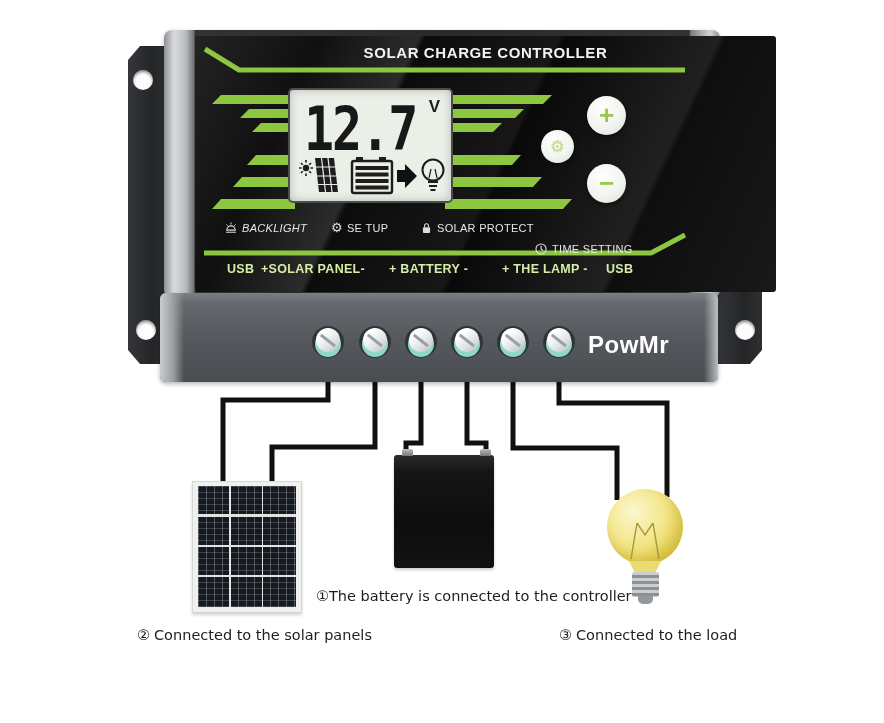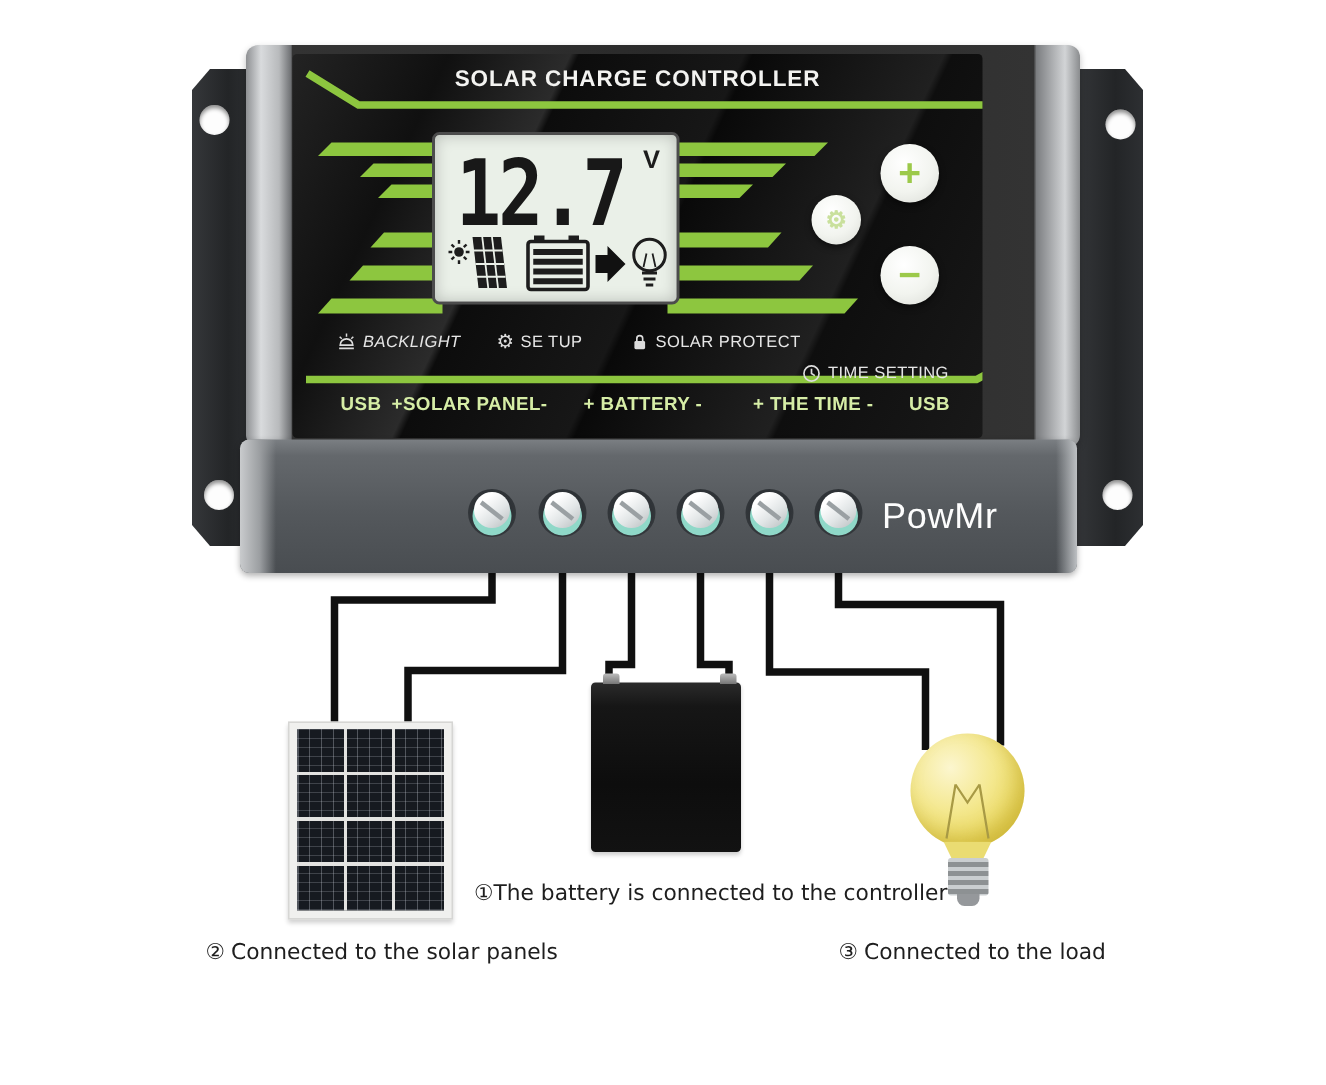--- a/index.html
+++ b/index.html
@@ -12,21 +12,21 @@
   
   .tab { position:absolute; top:46px; height:318px; background:linear-gradient(90deg,#35373a,#232527 60%,#2d2f32); }
   .tab-left  { left:128px; width:40px; clip-path:polygon(12px 0,100% 0,100% 100%,12px 100%,0 calc(100% - 14px),0 14px); }
   .tab-right { left:716px; width:46px; clip-path:polygon(0 0,calc(100% - 12px) 0,100% 14px,100% calc(100% - 14px),calc(100% - 12px) 100%,0 100%); }
   .hole { position:absolute; width:20px; height:20px; border-radius:50%; background:#fdfdfd; box-shadow:inset 0 2px 3px rgba(0,0,0,.45); }
 
   
   .frame { position:absolute; left:164px; top:30px; width:556px; height:268px; border-radius:8px;
     background:linear-gradient(90deg,#8e9093 0,#d9dbdd 10px,#b8babc 22px,#6e7073 30px,#333 31px,#2a2a2a 50%,#333 calc(100% - 31px),#7c7e81 calc(100% - 29px),#d2d4d6 calc(100% - 10px),#8a8c8e 100%);
     box-shadow:0 2px 5px rgba(0,0,0,.25); }
-  .face { position:absolute; left:31px; top:6px; width:460px; height:256px; border-radius:3px; overflow:hidden;
+  .face { position:absolute; left:31px; top:6px; width:581px; height:256px; border-radius:3px; overflow:hidden;
     background:linear-gradient(115deg,#232323 0%,#101010 18%,#2b2b2b 32%,#0c0c0c 33%,#171717 52%,#090909 53%,#202020 75%,#0e0e0e 76%,#191919 100%); }
   .deco { position:absolute; left:0; top:0; width:495px; height:256px; }
   .ctitle { position:absolute; left:0; top:8px; width:100%; text-align:center;
     color:#f3f3f1; font-size:15px; font-weight:700; letter-spacing:.6px; }
 
   
   .lcd { position:absolute; left:93px; top:52px; width:165px; height:115px; background:#eaf0e8;
     border:2px solid #4c4c4c; border-radius:5px; box-shadow:inset 0 0 10px rgba(0,0,0,.22); }
   .lcd-value { position:absolute; left:14px; top:4px; font-family:"DejaVu Sans Mono", monospace;
     font-weight:700; font-size:50px; letter-spacing:-2px; color:#181818;
@@ -62,21 +62,21 @@
     border-radius:6px 0 0 6px; background:linear-gradient(90deg,#c9cbcd,#9b9ea1 55%,rgba(155,158,161,0)); }
   .tblock::after { content:""; position:absolute; right:0; top:0; bottom:0; width:14px;
     border-radius:0 6px 6px 0; background:linear-gradient(270deg,#bdc0c3,rgba(189,192,195,0)); }
   .screw { position:absolute; top:33px; width:32px; height:32px; border-radius:50%;
     background:radial-gradient(circle at 50% 45%,#2e3236 55%,#3d4145 100%); }
   .screw .ring { position:absolute; left:3px; top:5px; width:26px; height:26px; border-radius:50%; background:#8fd8c8; }
   .screw .cap { position:absolute; left:4px; top:2px; width:24px; height:24px; border-radius:50%;
     background:linear-gradient(140deg,#ffffff 25%,#e2e6e7 60%,#b8bdbf 100%); }
   .screw .slot { position:absolute; left:3px; top:11px; width:18px; height:2.5px; background:#9aa0a3; transform:rotate(38deg); }
   .s1{left:152px}.s2{left:199px}.s3{left:245px}.s4{left:291px}.s5{left:337px}.s6{left:383px}
-  .brand { position:absolute; left:428px; top:38px; color:#fdfdfd; font-size:24px; font-weight:400; letter-spacing:.5px; }
+  .brand { position:absolute; left:428px; top:38px; color:#fdfdfd; font-size:24px; font-weight:700; letter-spacing:.5px; }
 
   
   .solar-panel { position:absolute; left:192px; top:481px; width:110px; height:132px;
     background:#f0f0ee; border:1px solid #d6d6d4; box-shadow:0 2px 3px rgba(0,0,0,.18); }
   .cells { position:absolute; left:5px; top:4px; right:5px; bottom:5px;
     background:
       linear-gradient(90deg, rgba(0,0,0,0) 0 31.8%, #e3e3e1 31.8% 33.8%, rgba(0,0,0,0) 33.8% 64.8%, #e3e3e1 64.8% 66.8%, rgba(0,0,0,0) 66.8% 100%),
       linear-gradient(180deg, rgba(0,0,0,0) 0 23.5%, #e3e3e1 23.5% 25.5%, rgba(0,0,0,0) 25.5% 48.5%, #e3e3e1 48.5% 50.5%, rgba(0,0,0,0) 50.5% 73.5%, #e3e3e1 73.5% 75.5%, rgba(0,0,0,0) 75.5%),
       repeating-linear-gradient(90deg, rgba(205,210,220,.32) 0 1px, rgba(0,0,0,0) 1px 8px),
       repeating-linear-gradient(180deg, rgba(205,210,220,.22) 0 1px, rgba(0,0,0,0) 1px 6px),
@@ -232,21 +232,21 @@
         <svg width="14" height="14" viewBox="0 0 20 20">
           <circle cx="10" cy="10" r="7.2" fill="none" stroke="#dcdcdc" stroke-width="1.6"></circle>
           <path d="M10,5.5 V10 L13.2,12" fill="none" stroke="#dcdcdc" stroke-width="1.6"></path>
         </svg>
         <span>TIME SETTING</span>
       </div>
 
       <div class="tlabel t1">USB</div>
       <div class="tlabel t2">+SOLAR PANEL-</div>
       <div class="tlabel t3">+ BATTERY -</div>
-      <div class="tlabel t4">+ THE TIME -</div>
+      <div class="tlabel t4">+ THE LAMP -</div>
       <div class="tlabel t5">USB</div>
     </div>
   </div>
 
   <div class="tblock">
     <div class="screw s1">
         <div class="ring"></div>
         <div class="cap">
           <div class="slot"></div>
         </div>

